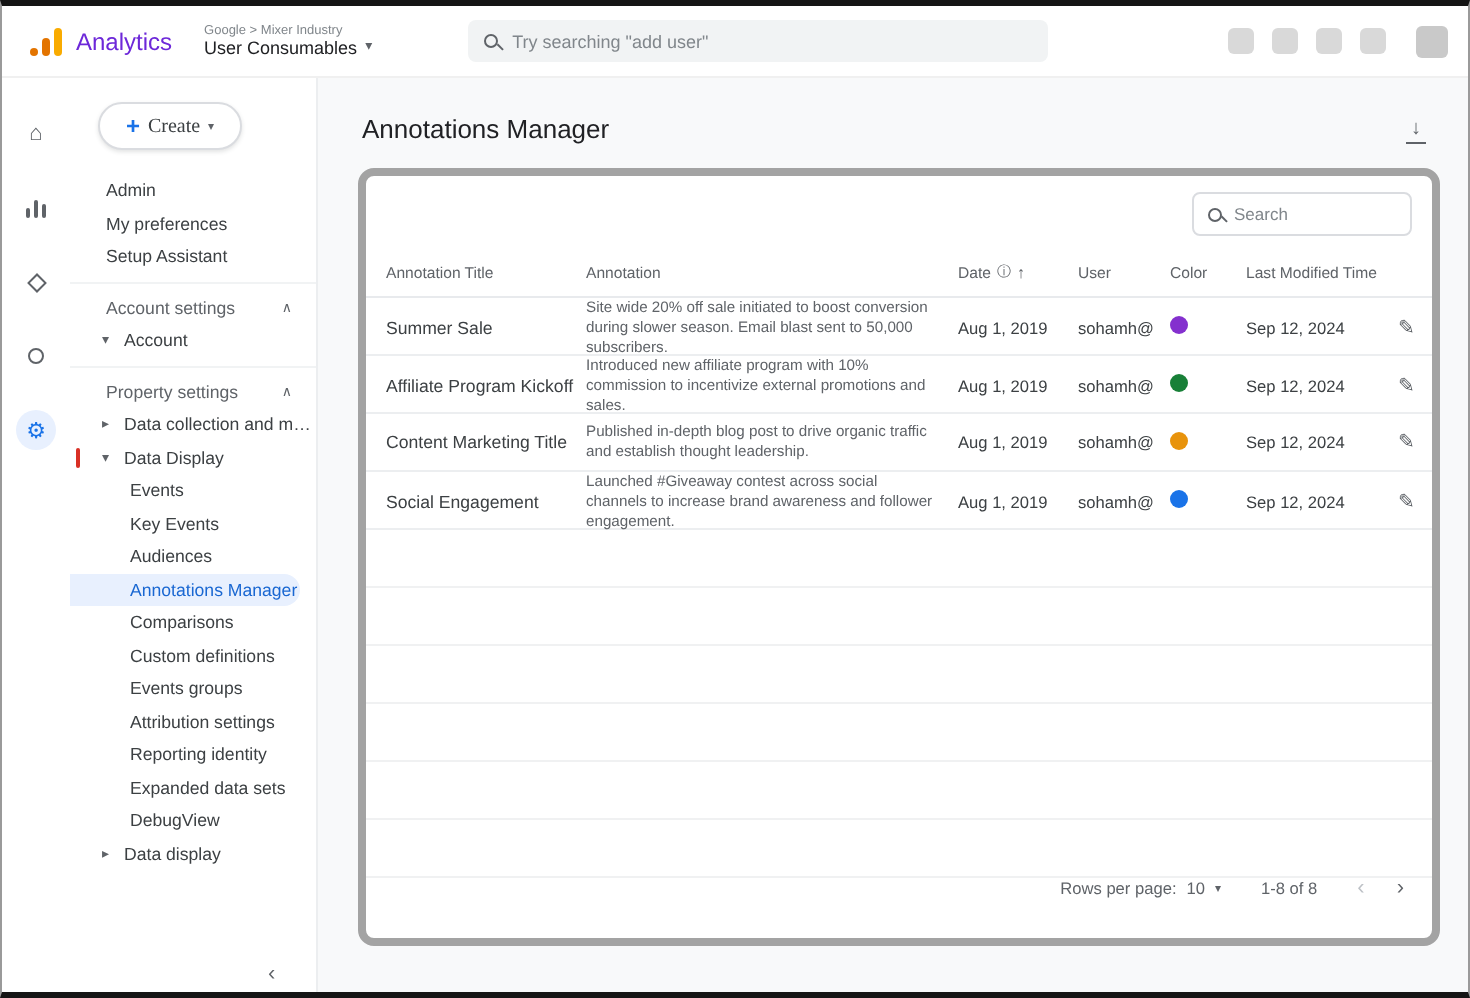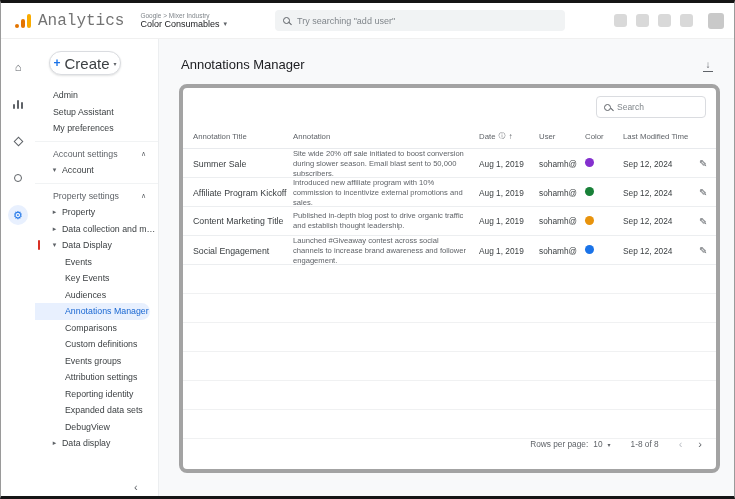--- a/index.html
+++ b/index.html
@@ -6,21 +6,21 @@
   body { font-family: "Liberation Sans", sans-serif; background:#fff; }
   .screen { width:735px; height:499px; position:relative; background:#fff; overflow:hidden;
             border-top:3px solid #151515; border-bottom:3px solid #151515;
             border-left:1px solid #9a9a9a; border-right:1px solid #9a9a9a; }
   
   .topbar { height:36px; display:flex; align-items:center; padding:0 10px 0 12px; background:#fff; border-bottom:1px solid #f0f0f0; }
   .ga-logo { width:20px; height:16px; position:relative; flex:0 0 auto; }
   .ga-logo .bar-tall { position:absolute; right:2px; top:1px; width:4px; height:14px; background:#f9ab00; border-radius:2px; }
   .ga-logo .bar-mid  { position:absolute; left:8px; top:6px; width:4px; height:9px; background:#e37400; border-radius:2px; }
   .ga-logo .bar-dot  { position:absolute; left:2px; top:11px; width:4px; height:4px; background:#e37400; border-radius:50%; }
-  .product-name { font-size:16px; color:#737373; margin-left:5px;font-family:Liberation Mono, monospace; }
+  .product-name { font-size:12px; color:#6d28d9; margin-left:5px; }
   .acct { margin-left:16px; line-height:1.15; }
   .acct .crumb { font-size:6.5px; color:#80868b; }
   .acct .sel { font-size:9px; color:#202124; display:flex; align-items:center; gap:4px; }
   .acct .sel .caret { font-size:7px; color:#5f6368; }
   .top-search { margin-left:48px; width:290px; height:21px; background:#f1f3f4; border-radius:4px; display:flex; align-items:center; padding:0 8px; gap:7px; }
   .mag { width:7px; height:7px; border:1.3px solid #5f6368; border-radius:50%; position:relative; flex:0 0 auto; }
   .mag::after { content:''; position:absolute; width:4px; height:1.3px; background:#5f6368; transform:rotate(45deg); right:-3.5px; bottom:-1px; }
   .top-search input { border:0; background:transparent; outline:none; font-size:9px; color:#3c4043; width:100%; font-family:"Liberation Sans",sans-serif; }
   .top-search input::placeholder { color:#80868b; }
   .top-icons { margin-left:auto; display:flex; align-items:center; gap:9px; }
@@ -34,23 +34,23 @@
   .ric .bars i { display:block; width:2.5px; background:#5f6368; border-radius:1px; }
   .ric .bars i:nth-child(1){height:5px}.ric .bars i:nth-child(2){height:9px}.ric .bars i:nth-child(3){height:7px}
   .ric .diamond { width:7px; height:7px; border:1.3px solid #5f6368; transform:rotate(45deg); }
   .ric .circ { width:8px; height:8px; border:1.3px solid #5f6368; border-radius:50%; }
   .ric.active { background:#e8f0fe; border-radius:50%; color:#1a73e8; }
   
   .sidebar { width:124px; flex:0 0 auto; border-right:1px solid #eceef0; padding-top:10px; background:#fff; }
   .create-btn { margin:2px 0 12px 14px; width:72px; height:24px; border:1px solid #dadce0; border-radius:13px; background:#fff;
                 display:flex; align-items:center; justify-content:center; gap:4px; box-shadow:0 1px 2px rgba(60,64,67,.15); cursor:pointer; }
   .create-btn .plus { color:#1a73e8; font-size:12px; font-weight:bold; line-height:1; }
-  .create-btn .lbl { font-size:15px; color:#3c4043; }
+  .create-btn .lbl { font-size:10px; color:#3c4043;font-family:Liberation Serif, serif; }
   .create-btn .caret { font-size:6px; color:#5f6368; }
-  .nav-row { height:16.5px; display:flex; align-items:center; padding-left:18px; font-size:8.8px; color:#3c4043; cursor:pointer; position:relative; white-space:nowrap;text-align:center; }
+  .nav-row { height:16.5px; display:flex; align-items:center; padding-left:18px; font-size:8.8px; color:#3c4043; cursor:pointer; position:relative; white-space:nowrap; }
   .nav-row .c { font-size:7px; color:#5f6368; margin-right:4px; width:7px; flex:0 0 auto; }
   .nav-sec { justify-content:space-between; padding-right:12px; color:#5f6368; }
   .nav-sec .cup { font-size:7px; color:#5f6368; }
   .sub1 { padding-left:16px; }
   .sub2 { padding-left:30px; overflow:hidden; text-overflow:ellipsis; }
   .nav-row.selected { background:#e8f0fe; color:#1967d2; border-radius:0 13px 13px 0; margin-right:8px; }
   .divider { height:1px; background:#f1f3f4; margin:4px 0; }
   .marker { position:absolute; left:3px; top:3px; width:2px; height:10px; background:#d93025; border-radius:1px; }
   .collapse-chevron { position:absolute; left:133px; bottom:3px; font-size:11px; color:#5f6368; cursor:pointer; }
   
@@ -92,21 +92,21 @@
   <div class="topbar">
     <div class="ga-logo">
       <span class="bar-tall"></span>
         <span class="bar-mid"></span>
         <span class="bar-dot"></span>
     </div>
     <span class="product-name">Analytics</span>
     <div class="acct">
       <div class="crumb">Google &gt; Mixer Industry</div>
       <div class="sel">
-        <span>Color Consumables</span>
+        <span>User Consumables</span>
         <span class="caret">▾</span>
       </div>
     </div>
     <div class="top-search">
       <span class="mag"></span>
       <input placeholder="Try searching &quot;add user&quot;" style="">
     </div>
     <div class="top-icons">
       <span class="sq"></span>
       <span class="sq"></span>
@@ -139,42 +139,38 @@
     <aside class="sidebar">
       <div class="create-btn">
         <span class="plus">+</span>
         <span class="lbl">Create</span>
         <span class="caret">▾</span>
       </div>
       <div class="nav-row">
           <span>Admin</span>
         </div>
       <div class="nav-row">
+          <span>My preferences</span>
+        </div>
+      <div class="nav-row">
           <span>Setup Assistant</span>
-        </div>
-      <div class="nav-row">
-          <span>My preferences</span>
         </div>
       <div class="divider"></div>
       <div class="nav-row nav-sec">
         <span>Account settings</span>
         <span class="cup">∧</span>
       </div>
       <div class="nav-row sub1">
         <span class="c">▾</span>
         <span>Account</span>
       </div>
       <div class="divider"></div>
       <div class="nav-row nav-sec">
         <span>Property settings</span>
         <span class="cup">∧</span>
-      </div>
-      <div class="nav-row sub1">
-        <span class="c">▸</span>
-        <span>Property</span>
       </div>
       <div class="nav-row sub1">
         <span class="c">▸</span>
         <span style="overflow:hidden;text-overflow:ellipsis;">Data collection and modific...</span>
       </div>
       <div class="nav-row sub1">
         <span class="marker"></span>
         <span class="c">▾</span>
         <span>Data Display</span>
       </div>

